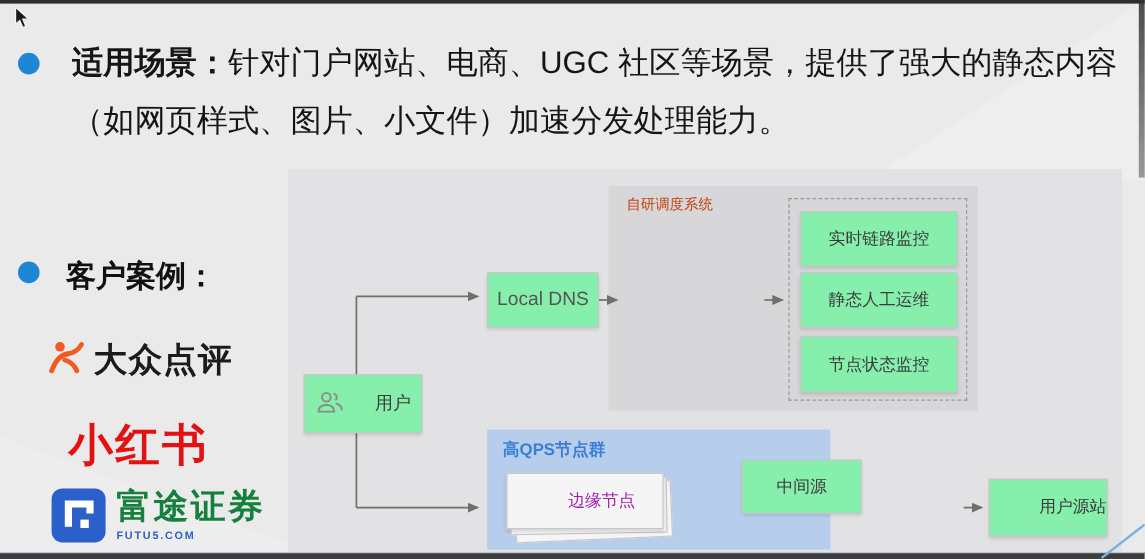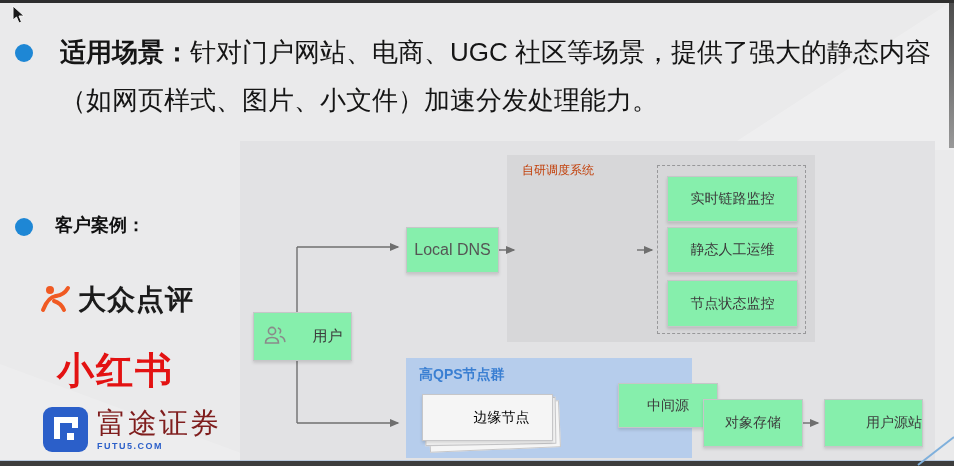--- a/index.html
+++ b/index.html
@@ -20,30 +20,30 @@
 
   #cursor { position:absolute; left:12px; top:5px; z-index:50; }
 
   .bullet { position:absolute; width:18px; height:18px; border-radius:50%; }
   #bullet-1 { left:15px; top:44px; }
   #bullet-2 { left:15px; top:218px; }
 
   #scenario-text { position:absolute; left:60px; top:28px; width:894px; font-size:26px; line-height:48px; color:#151515; }
   #scenario-text b { font-weight:bold; }
 
-  #cases-heading { position:absolute; left:55px; top:213px; font-size:18px; font-weight:bold; color:#111; }
+  #cases-heading { position:absolute; left:55px; top:213px; font-size:25px; font-weight:bold; color:#111; }
 
   
   #logo-dianping { position:absolute; left:40px; top:281px; display:flex; align-items:center; gap:7px; }
   #dianping-text { font-size:28px; font-weight:bold; color:#1b1b1b; letter-spacing:1px; }
   #logo-xiaohongshu { position:absolute; left:57px; top:346px; font-size:37px; font-weight:bold; color:#e31212; letter-spacing:2px; }
   #logo-futu { position:absolute; left:43px; top:407px; display:flex; align-items:flex-start; gap:9px; }
   #futu-mark { width:45px; height:45px; border-radius:9px; background:#2b5fc9; position:relative; flex:0 0 auto; }
   #futu-textcol { display:flex; flex-direction:column; }
-  #futu-text { font-size:29px; font-weight:normal; color:#7f1d1d; letter-spacing:2px; line-height:33px; }
+  #futu-text { font-size:29px; font-weight:bold; color:#15803d; letter-spacing:2px; line-height:33px; }
   #futu-sub { font-size:9px; font-weight:bold; color:#2b5fc9; letter-spacing:1.5px; margin-top:1px; }
 
   
   #diagram-panel { position:absolute; left:240px; top:141px; width:695px; height:319px; background:#e2e2e4; }
   #diagram-svg { position:absolute; left:0; top:0; z-index:1; pointer-events:none; }
   .node { position:absolute; background:#86efac; border:1px solid #c6c6c8; box-shadow:0 2px 3px rgba(0,0,0,.13);
           display:flex; align-items:center; justify-content:center;
           font-size:14px; color:#3b3b3b; z-index:2; }
   #scheduler-panel { position:absolute; left:267px; top:14px; width:308px; height:187px; background:#d7d7d9; z-index:0; }
   #scheduler-label { position:absolute; left:282px; top:21px; font-size:12px; color:#c2410c; z-index:2; }
@@ -53,21 +53,21 @@
   #node-monitor-state { left:427px; top:139px; width:131px; height:47px; }
   #node-local-dns { left:166px; top:86px; width:93px; height:46px; font-size:16px; color:#555; }
   #node-gslb { left:281px; top:86px; width:116px; height:46px; }
   #node-user { left:13px; top:171px; width:99px; height:49px; gap:26px; font-size:15px; }
   #qps-box { position:absolute; left:166px; top:217px; width:286px; height:100px; background:#b6cdec; z-index:1; }
   #qps-label { position:absolute; left:13px; top:8px; font-size:14px; font-weight:bold; color:#3a7fd2; }
   #edge-stack { position:absolute; left:182px; top:253px; width:131px; height:47px; z-index:2; }
   .sheet { position:absolute; left:0; top:0; width:131px; height:47px; background:#f5f5f5; border:1px solid #c6c6c8; }
   #edge-sheet-3 { transform:translate(7px,9px) rotate(-2.5deg); }
   #edge-sheet-2 { transform:translate(3px,4px) rotate(-1deg); }
-  #edge-front { display:flex; align-items:center; justify-content:center; font-size:14px; color:#000000; box-shadow:0 2px 3px rgba(0,0,0,.13);padding-left:28px; }
+  #edge-front { display:flex; align-items:center; justify-content:center; font-size:14px; color:#a21caf; box-shadow:0 2px 3px rgba(0,0,0,.13);padding-left:28px; }
   #node-mid-source { left:342px; top:242px; width:100px; height:45px;margin-left:36px; }
   #node-obj-storage { left:463px; top:258px; width:100px; height:48px; }
   #node-origin { left:584px; top:258px; width:99px; height:48px;padding-left:41px; }
 
   #corner-diagonal { position:absolute; left:914px; top:436px; z-index:5; pointer-events:none; }
 </style>
 </head>
 <body>
 
 <div id="sheen-tr" class="sheen"></div>
@@ -162,21 +162,20 @@
     <div id="qps-label">高QPS节点群</div>
   </div>
 
   <div id="edge-stack">
     <div id="edge-sheet-3" class="sheet"></div>
     <div id="edge-sheet-2" class="sheet"></div>
     <div id="edge-front" class="sheet">边缘节点</div>
   </div>
 
   <div id="node-mid-source" class="node">中间源</div>
-  <div id="node-obj-storage" class="node">对象存储</div>
   <div id="node-origin" class="node">用户源站</div>
 </div>
 
 <div id="corner-diagonal">
   <svg width="42" height="30" viewBox="0 0 42 30">
     <line x1="4" y1="29" x2="40" y2="1" stroke="#7fb0dc" stroke-width="2"></line>
   </svg>
 </div>
 
 </body></html>

